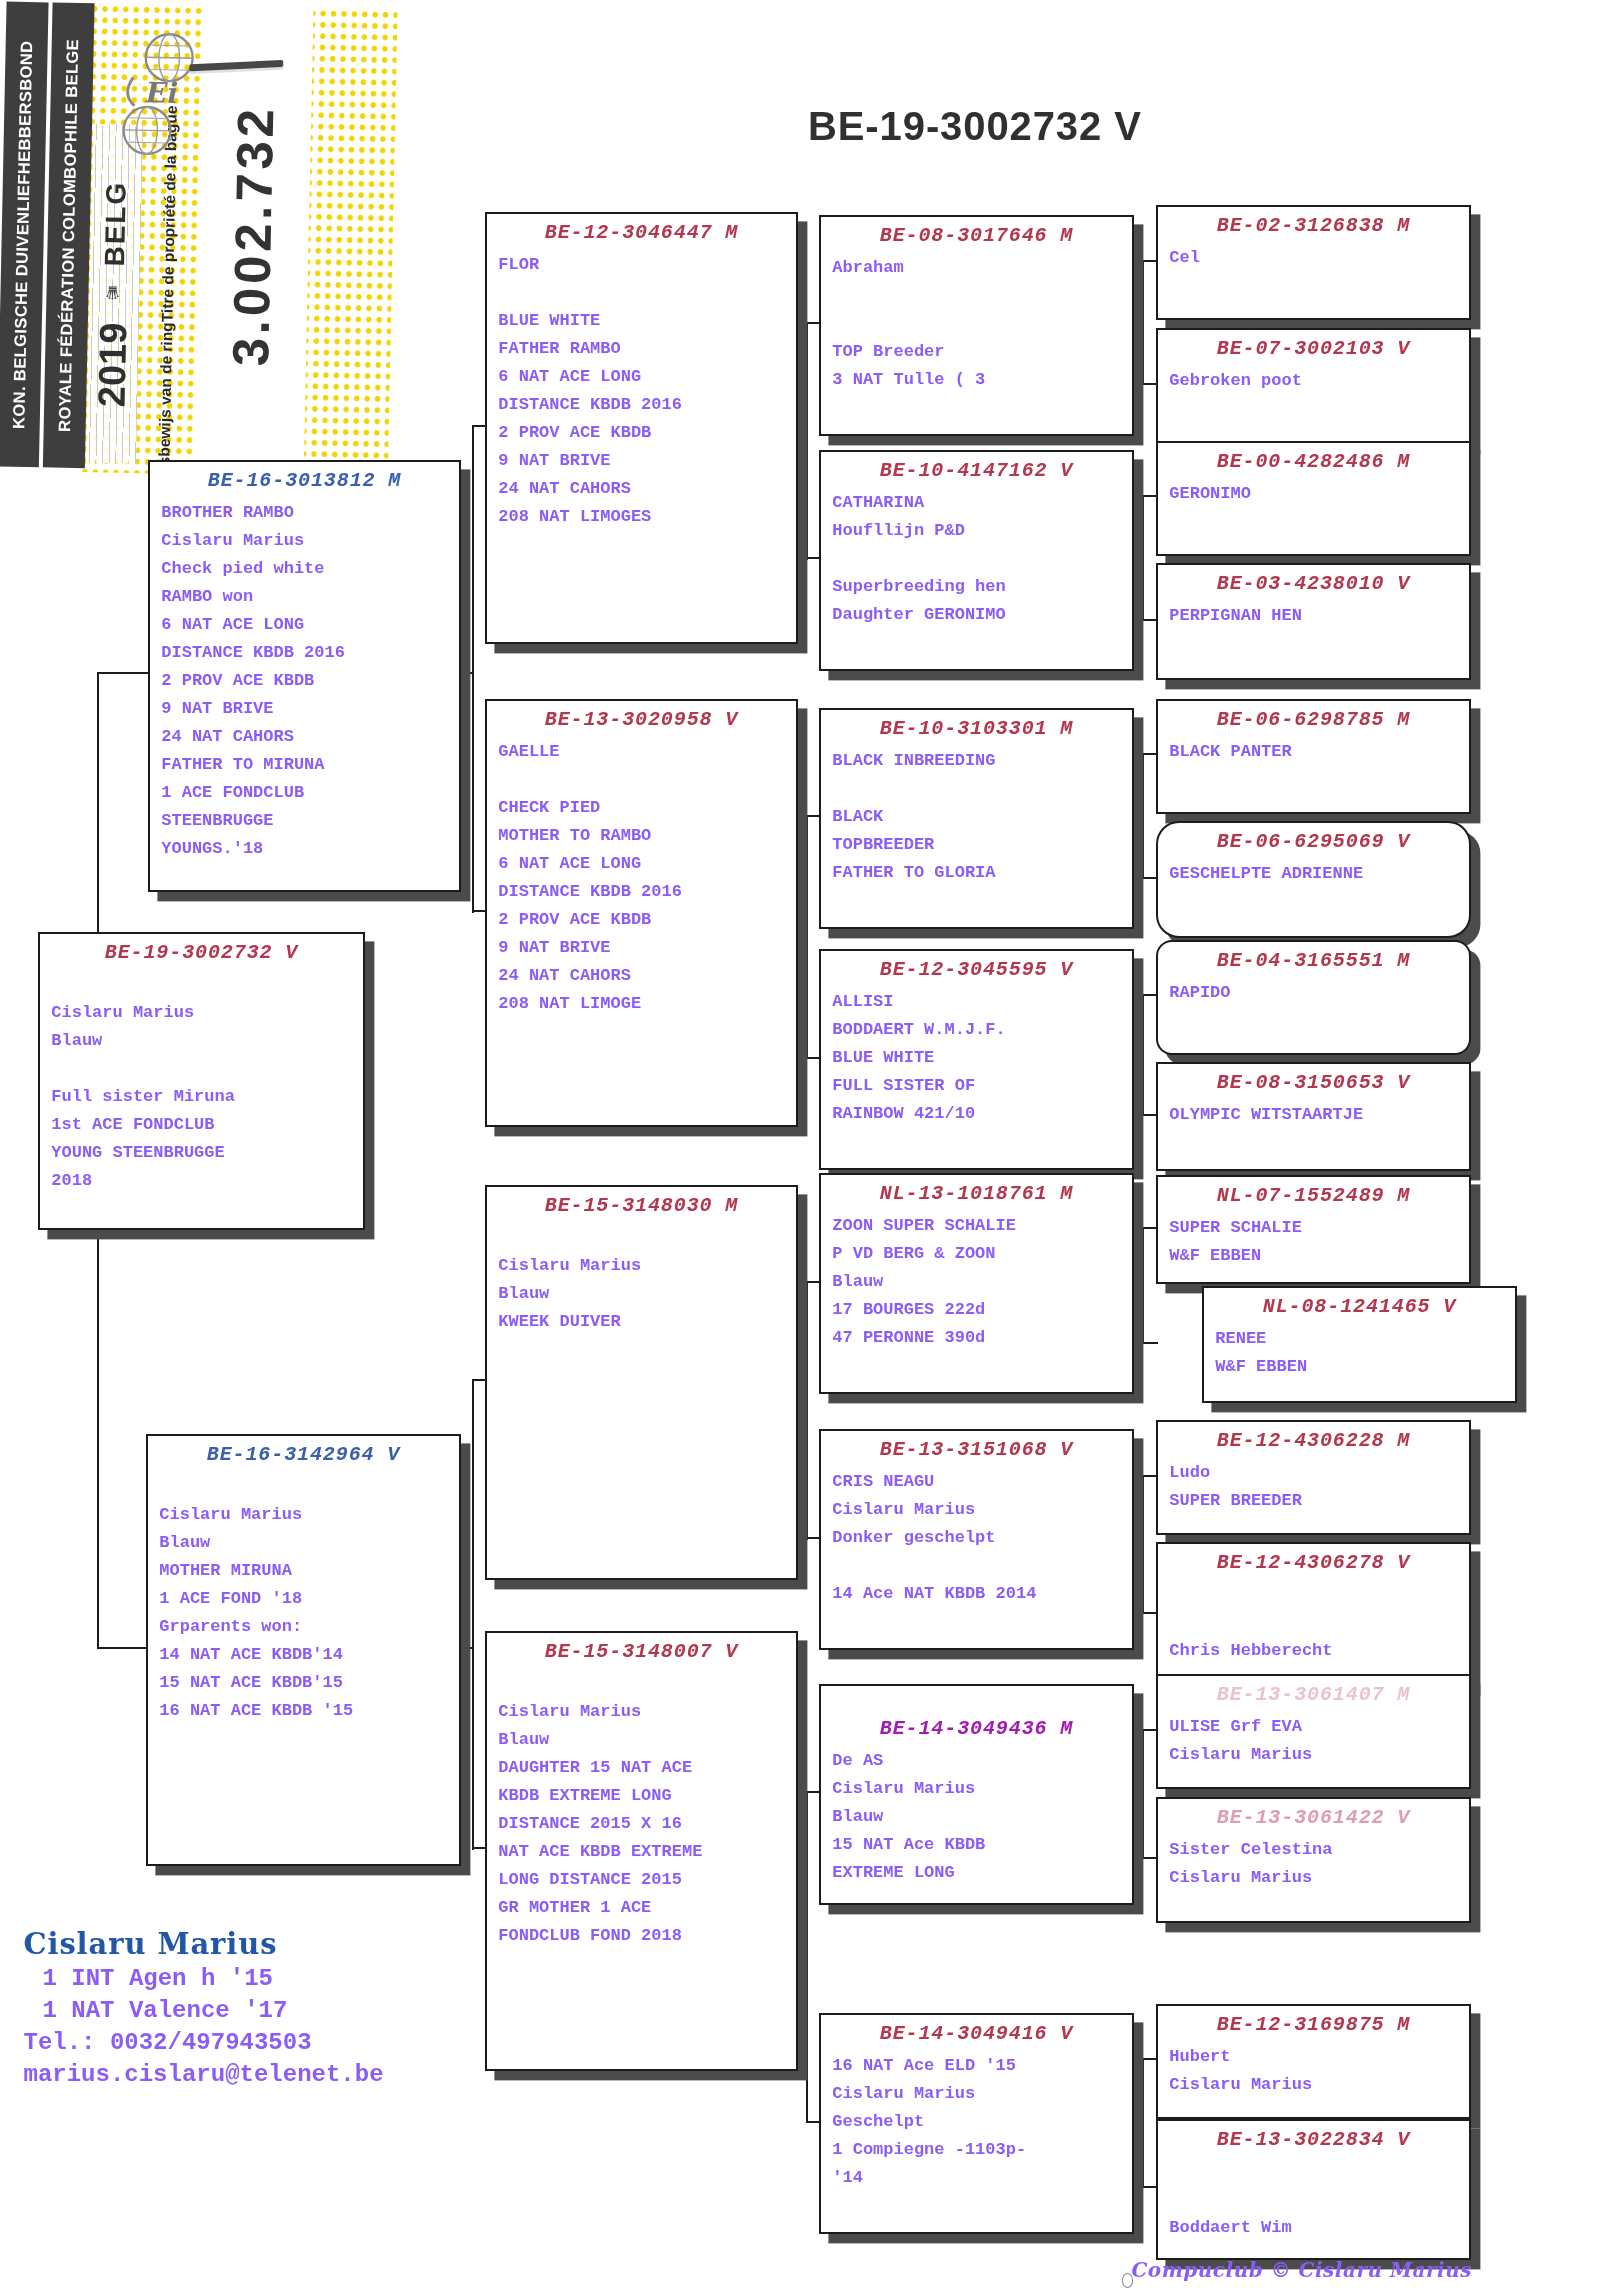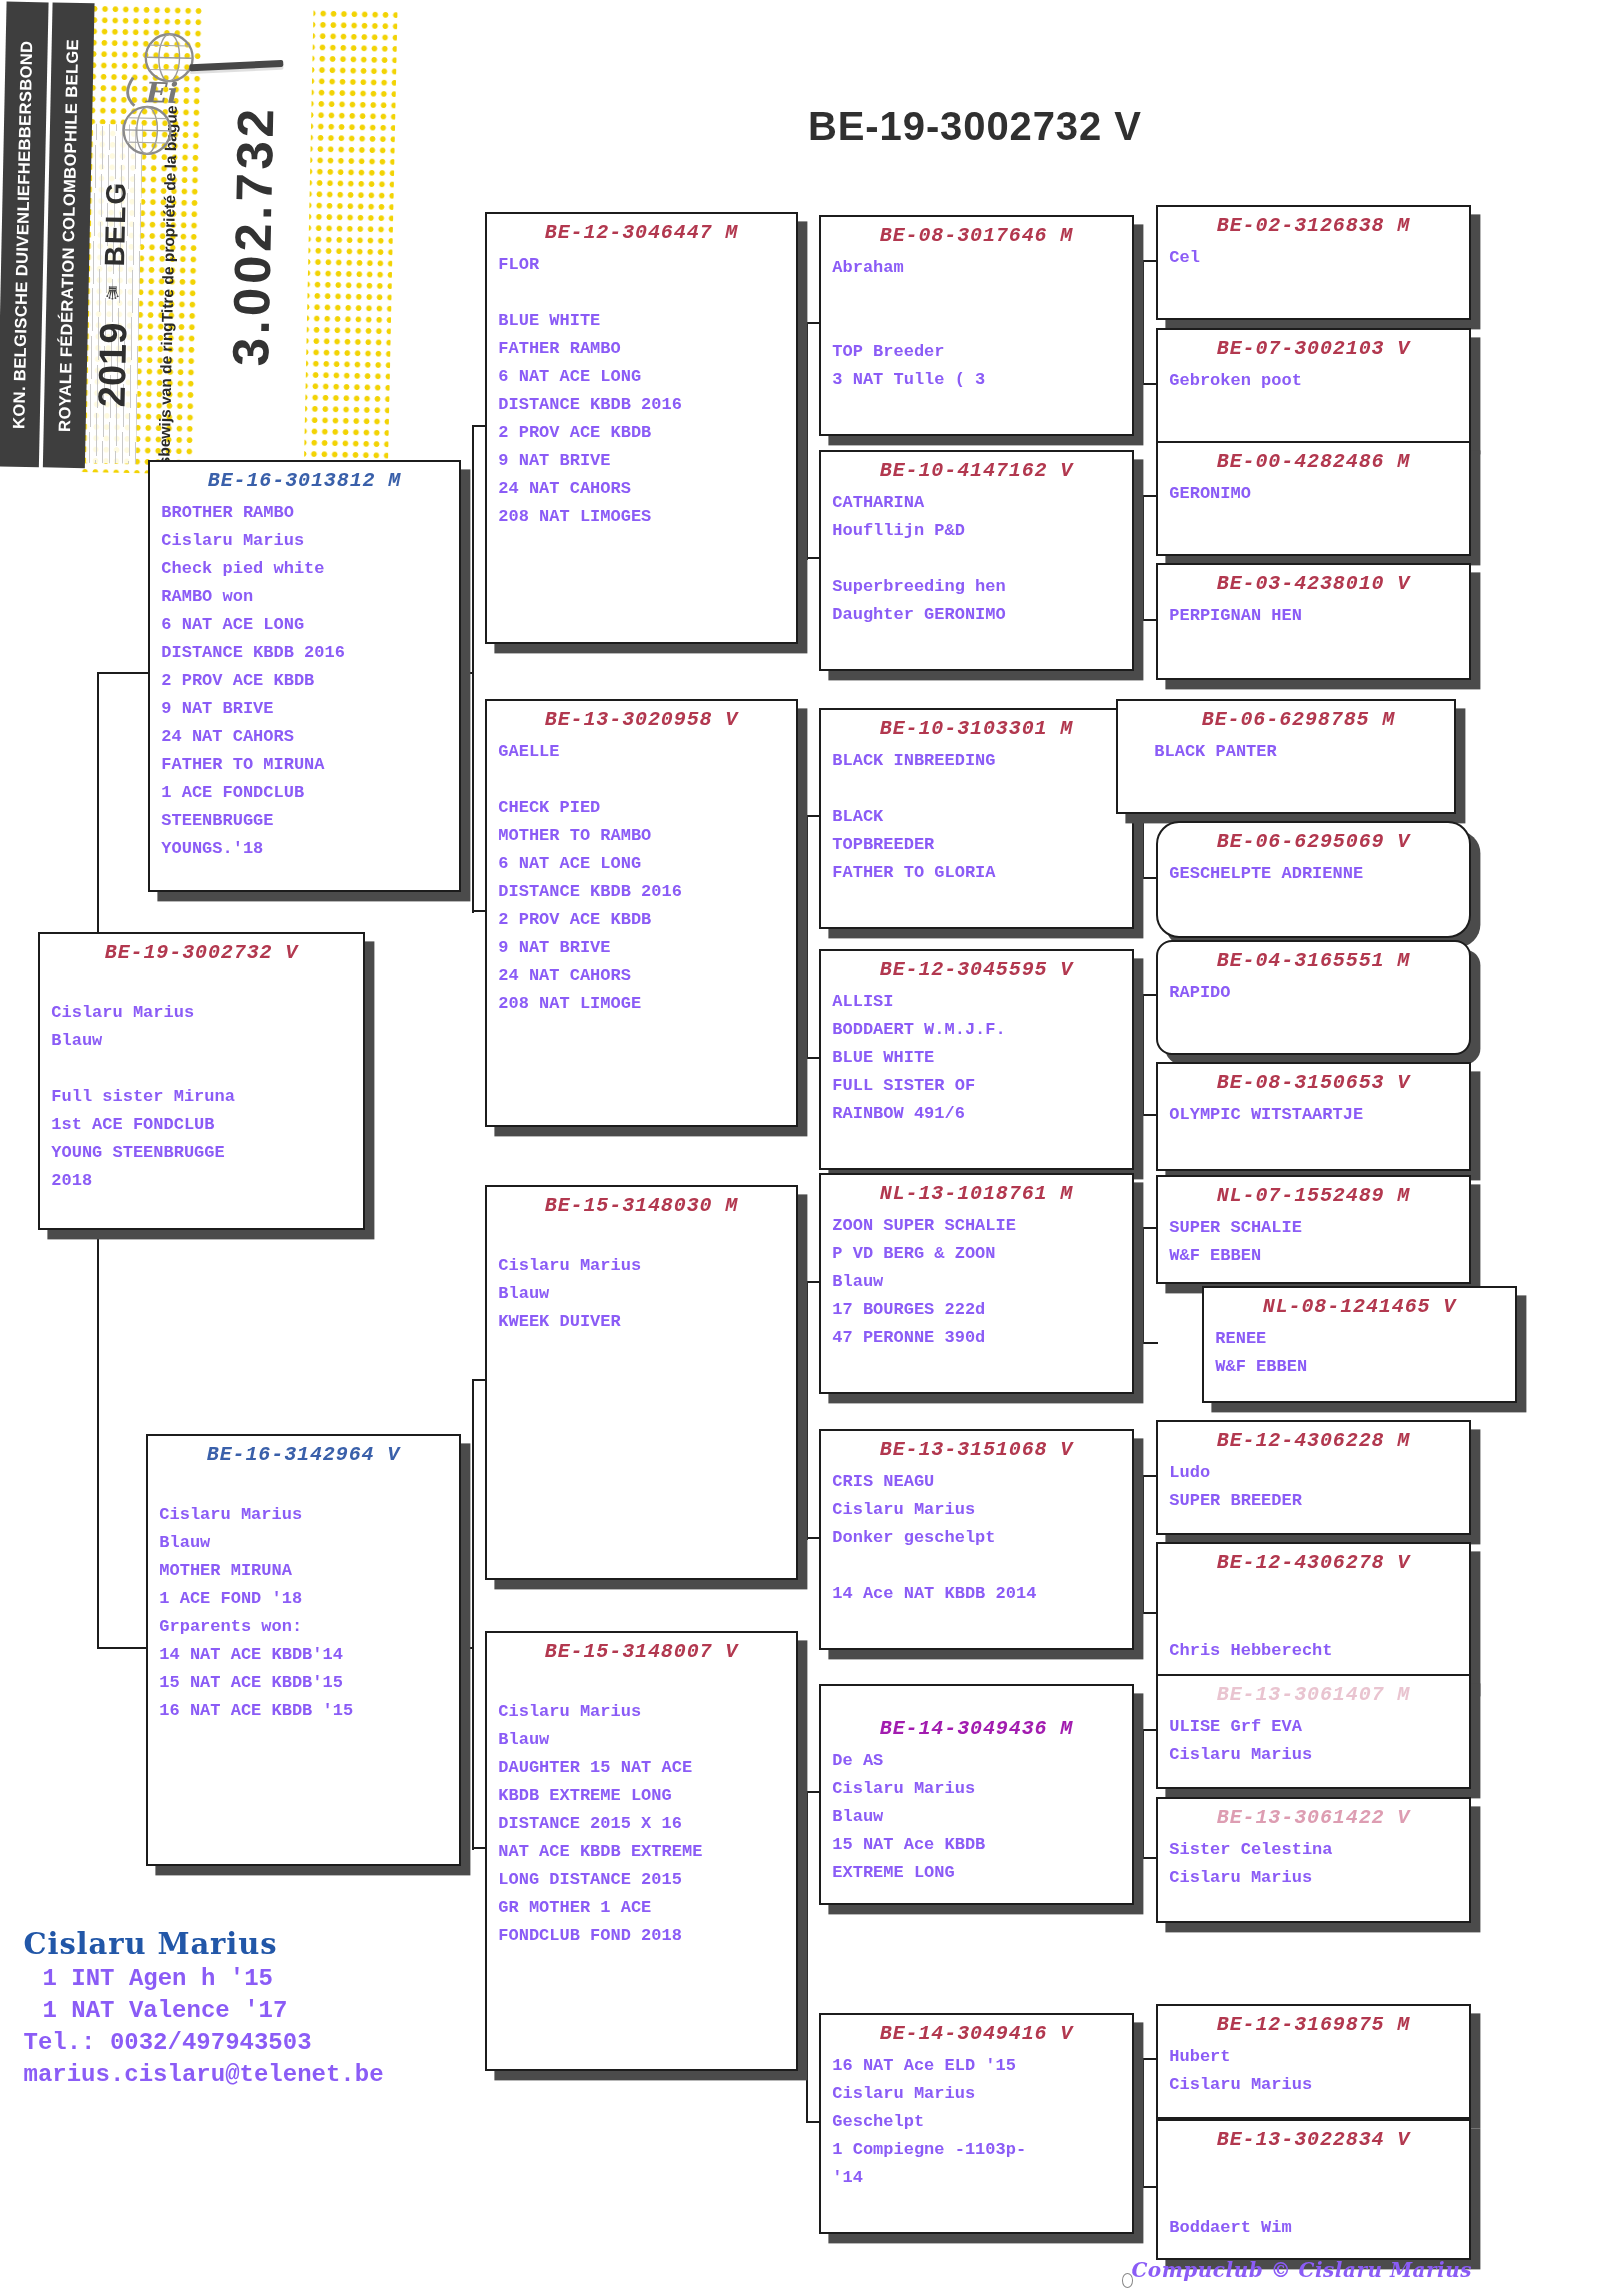--- a/index.html
+++ b/index.html
@@ -286,21 +286,21 @@
 BLACK
 TOPBREEDER
 FATHER TO GLORIA</div>
       </div>
       <div class="box" style="left: 819px; top: 949px; width: 311px; height: 217px;">
         <div class="hdr red">BE-12-3045595 V</div>
         <div class="lines">ALLISI
 BODDAERT W.M.J.F.
 BLUE WHITE
 FULL SISTER OF
-RAINBOW 491/6</div>
+RAINBOW 421/10</div>
       </div>
       <div class="box" style="left: 819px; top: 1173px; width: 311px; height: 217px;">
         <div class="hdr red">NL-13-1018761 M</div>
         <div class="lines">ZOON SUPER SCHALIE
 P VD BERG &amp; ZOON
 Blauw
 17 BOURGES 222d
 47 PERONNE 390d</div>
       </div>
       <div class="box" style="left: 819px; top: 1429px; width: 311px; height: 217px;">
@@ -336,21 +336,21 @@
         <div class="lines">Gebroken poot</div>
       </div>
       <div class="box" style="left: 1156px; top: 441px; width: 311px; height: 111px;">
         <div class="hdr red">BE-00-4282486 M</div>
         <div class="lines">GERONIMO</div>
       </div>
       <div class="box" style="left: 1156px; top: 563px; width: 311px; height: 113px;">
         <div class="hdr red">BE-03-4238010 V</div>
         <div class="lines">PERPIGNAN HEN</div>
       </div>
-      <div class="box" style="left: 1116px; top: 699px; width: 311px; height: 111px; padding-left: 25px;">
+      <div class="box" style="left: 1156px; top: 699px; width: 311px; height: 111px;">
         <div class="hdr red">BE-06-6298785 M</div>
         <div class="lines">BLACK PANTER</div>
       </div>
       <div class="box" style="left: 1156px; top: 821px; width: 311px; height: 113px; border-radius: 23px;">
         <div class="hdr red">BE-06-6295069 V</div>
         <div class="lines">GESCHELPTE ADRIENNE</div>
       </div>
       <div class="box" style="left: 1156px; top: 940px; width: 311px; height: 111px; border-radius: 16px;">
         <div class="hdr red">BE-04-3165551 M</div>
         <div class="lines">RAPIDO</div>

